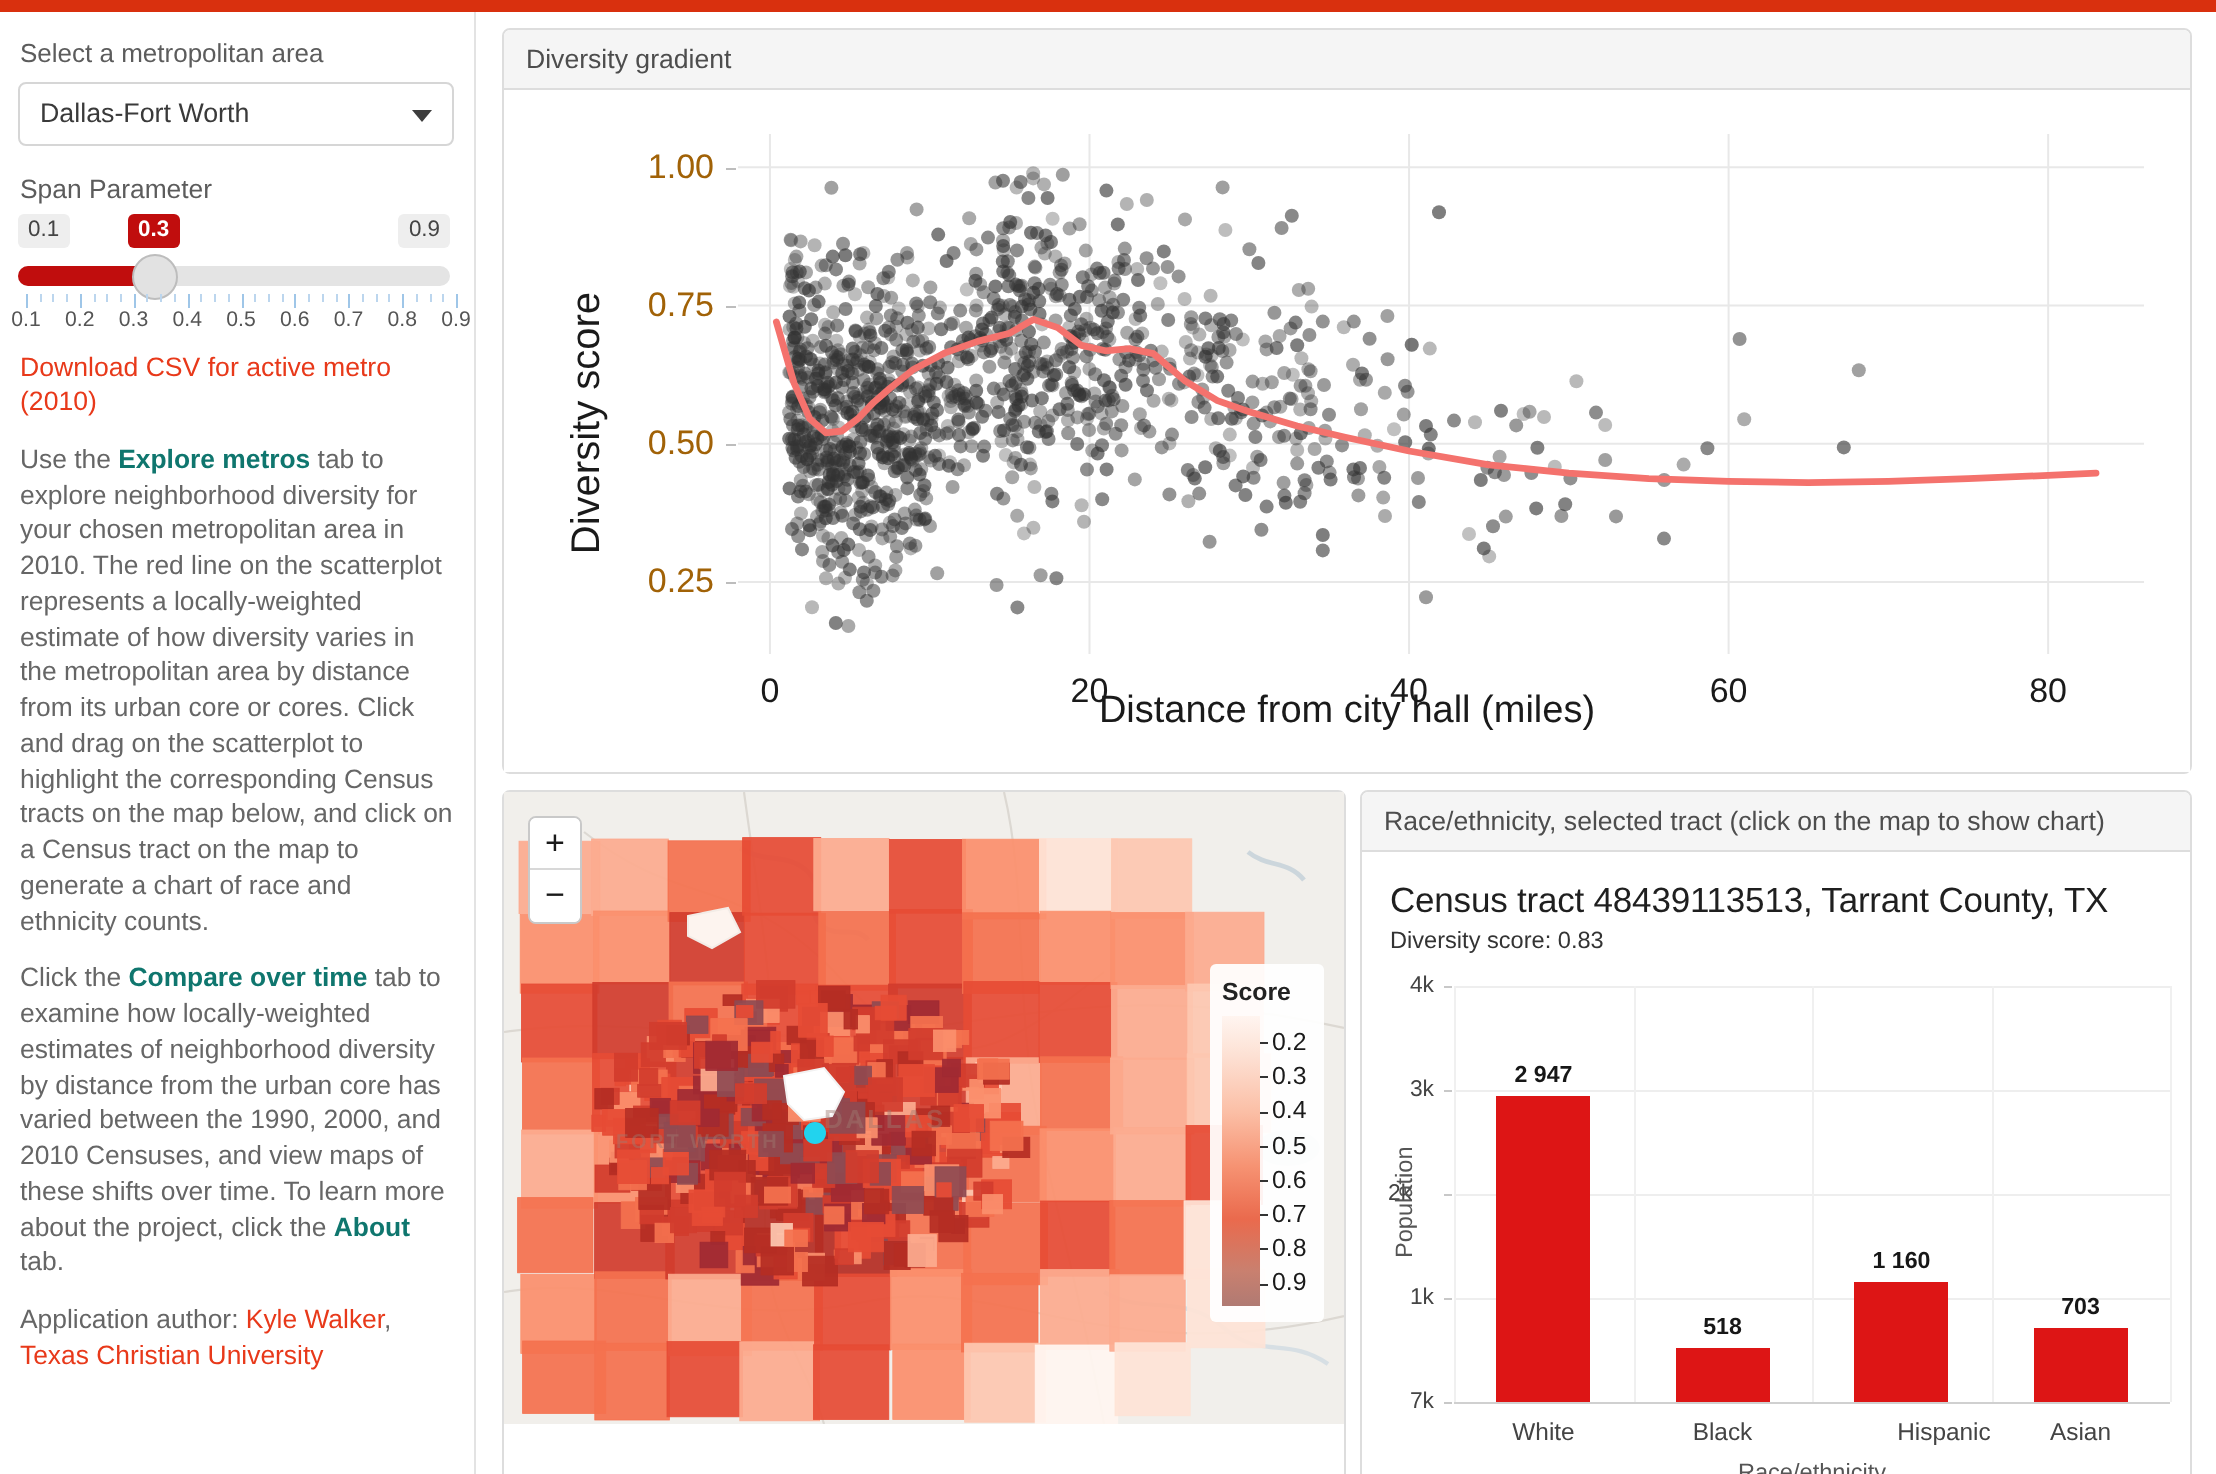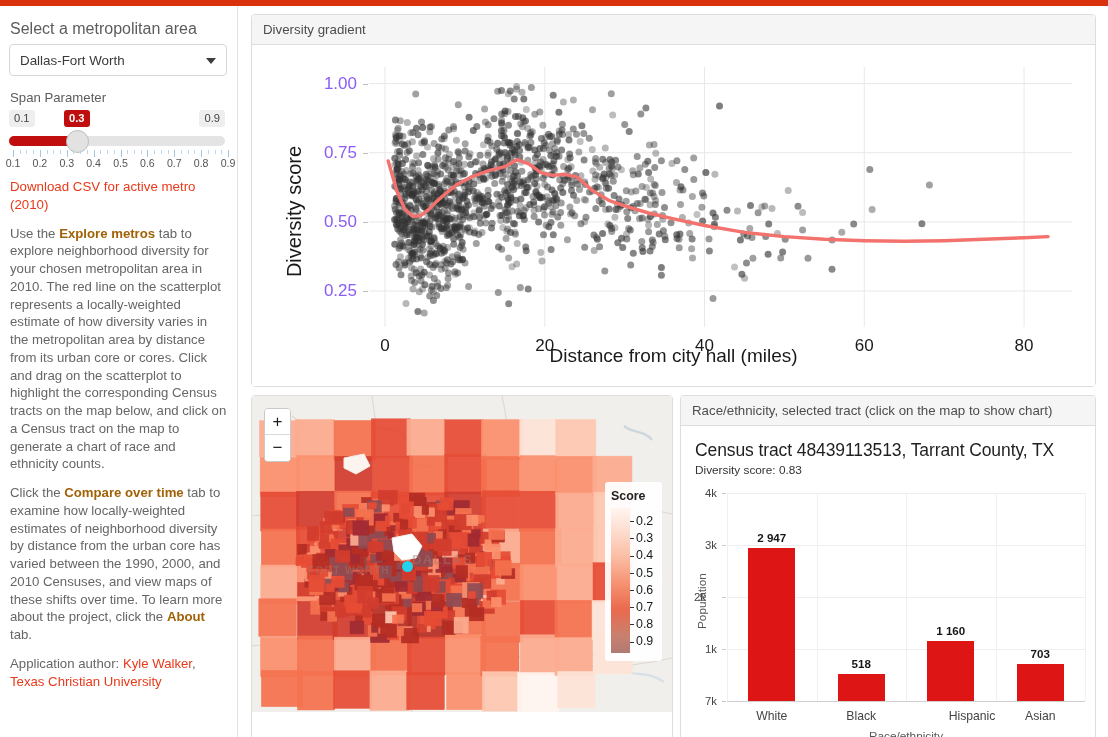--- a/index.html
+++ b/index.html
@@ -21,21 +21,21 @@
   
   #sidebar {
     position: absolute; left: 0; top: 6px;
     width: 238px; height: 731px;
     background: #ffffff;
     border-right: 1px solid #e3e3e3;
     padding: 9px 10px 0 9px;
     overflow: hidden;
   }
   .side-label {
-    font-size: 16px; color: #5c5c5c; margin: 4px 0 6px 1px;
+    font-size: 13px; color: #5c5c5c; margin: 4px 0 6px 1px;
     line-height: 1.2;
   }
   .select-box {
     position: relative;
     height: 32px;
     border: 1px solid #d6d6d6;
     border-radius: 4px;
     background: #fff;
     display: flex; align-items: center;
     padding: 0 10px;
@@ -87,21 +87,21 @@
 
   .dl-link {
     display: block;
     color: #e8391a; font-size: 13.3px; line-height: 1.33;
     margin: 6px 0 11px 1px; text-decoration: none;
   }
   .para {
     font-size: 13.2px; color: #666666; line-height: 1.345;
     margin: 0 0 11px 1px;
   }
-  .para b { color: #a16207; font-weight: bold; }
+  .para b { color: #0f766e; font-weight: bold; }
   .para a, .author-link { color: #e8391a; text-decoration: none; }
 
   
   #main { position: absolute; left: 239px; top: 6px; width: 869px; height: 731px; background: #fff; }
 
   .panel {
     position: absolute;
     background: #ffffff;
     border: 1px solid #dddddd;
     border-radius: 4px;
@@ -127,21 +127,21 @@
     position: absolute; left: -78px; top: 155px;
     width: 240px; text-align: center;
     transform: rotate(-90deg);
     font-size: 20px; color: #1a1a1a;
   }
   .sc-xlab {
     position: absolute; left: 0; right: 0; top: 300px;
     text-align: center; font-size: 19px; color: #1a1a1a;
   }
   .sc-ytick {
-    position: absolute; right: 0; font-size: 17px; color: #8b5cf6;
+    position: absolute; right: 0; font-size: 17px; color: #a16207;
     transform: translateY(-50%); text-align: center;
   }
   .sc-xtick {
     position: absolute; top: 0; font-size: 17px; color: #1a1a1a;
     transform: translateX(-50%);
   }
   .tickmark-y { position: absolute; width: 5px; height: 1px; background: #bdbdbd; }
 
   
   #mapbody { height: 316px; background: #f2f0ec; position: relative; }

